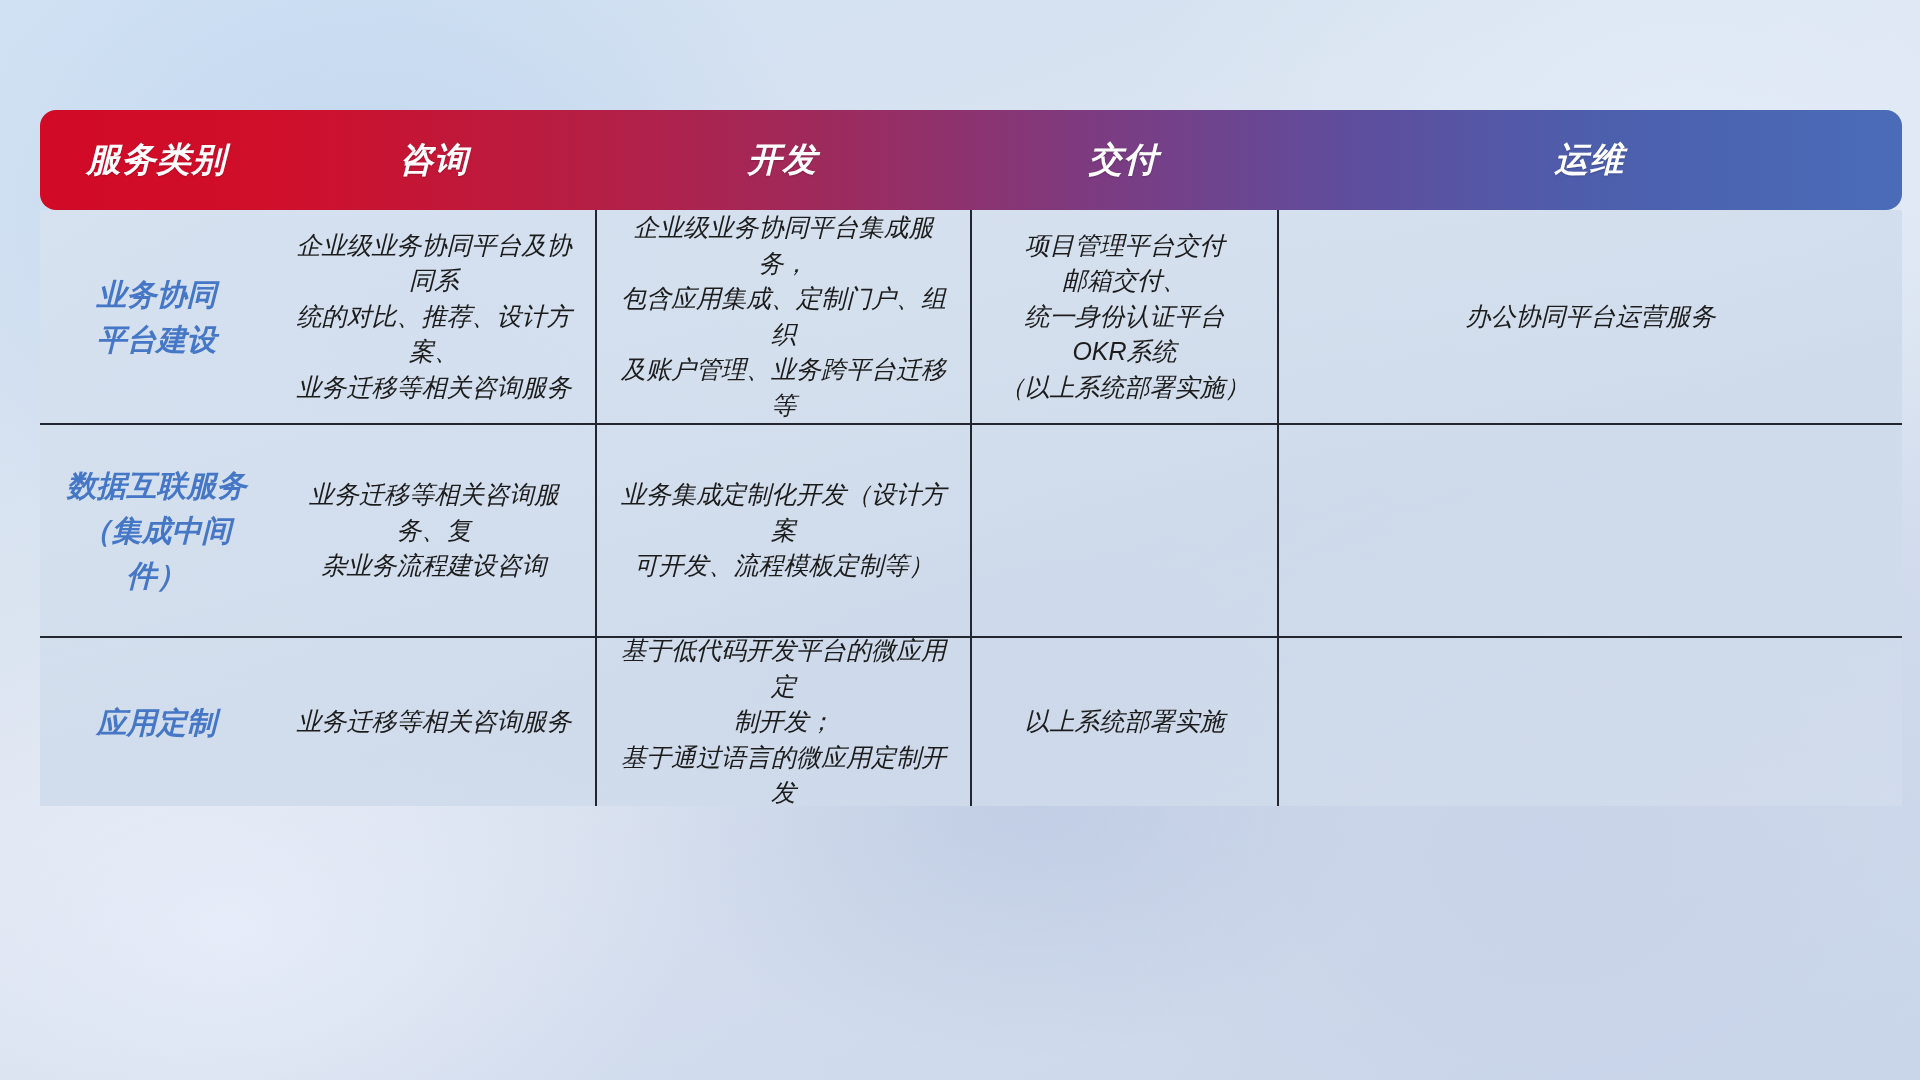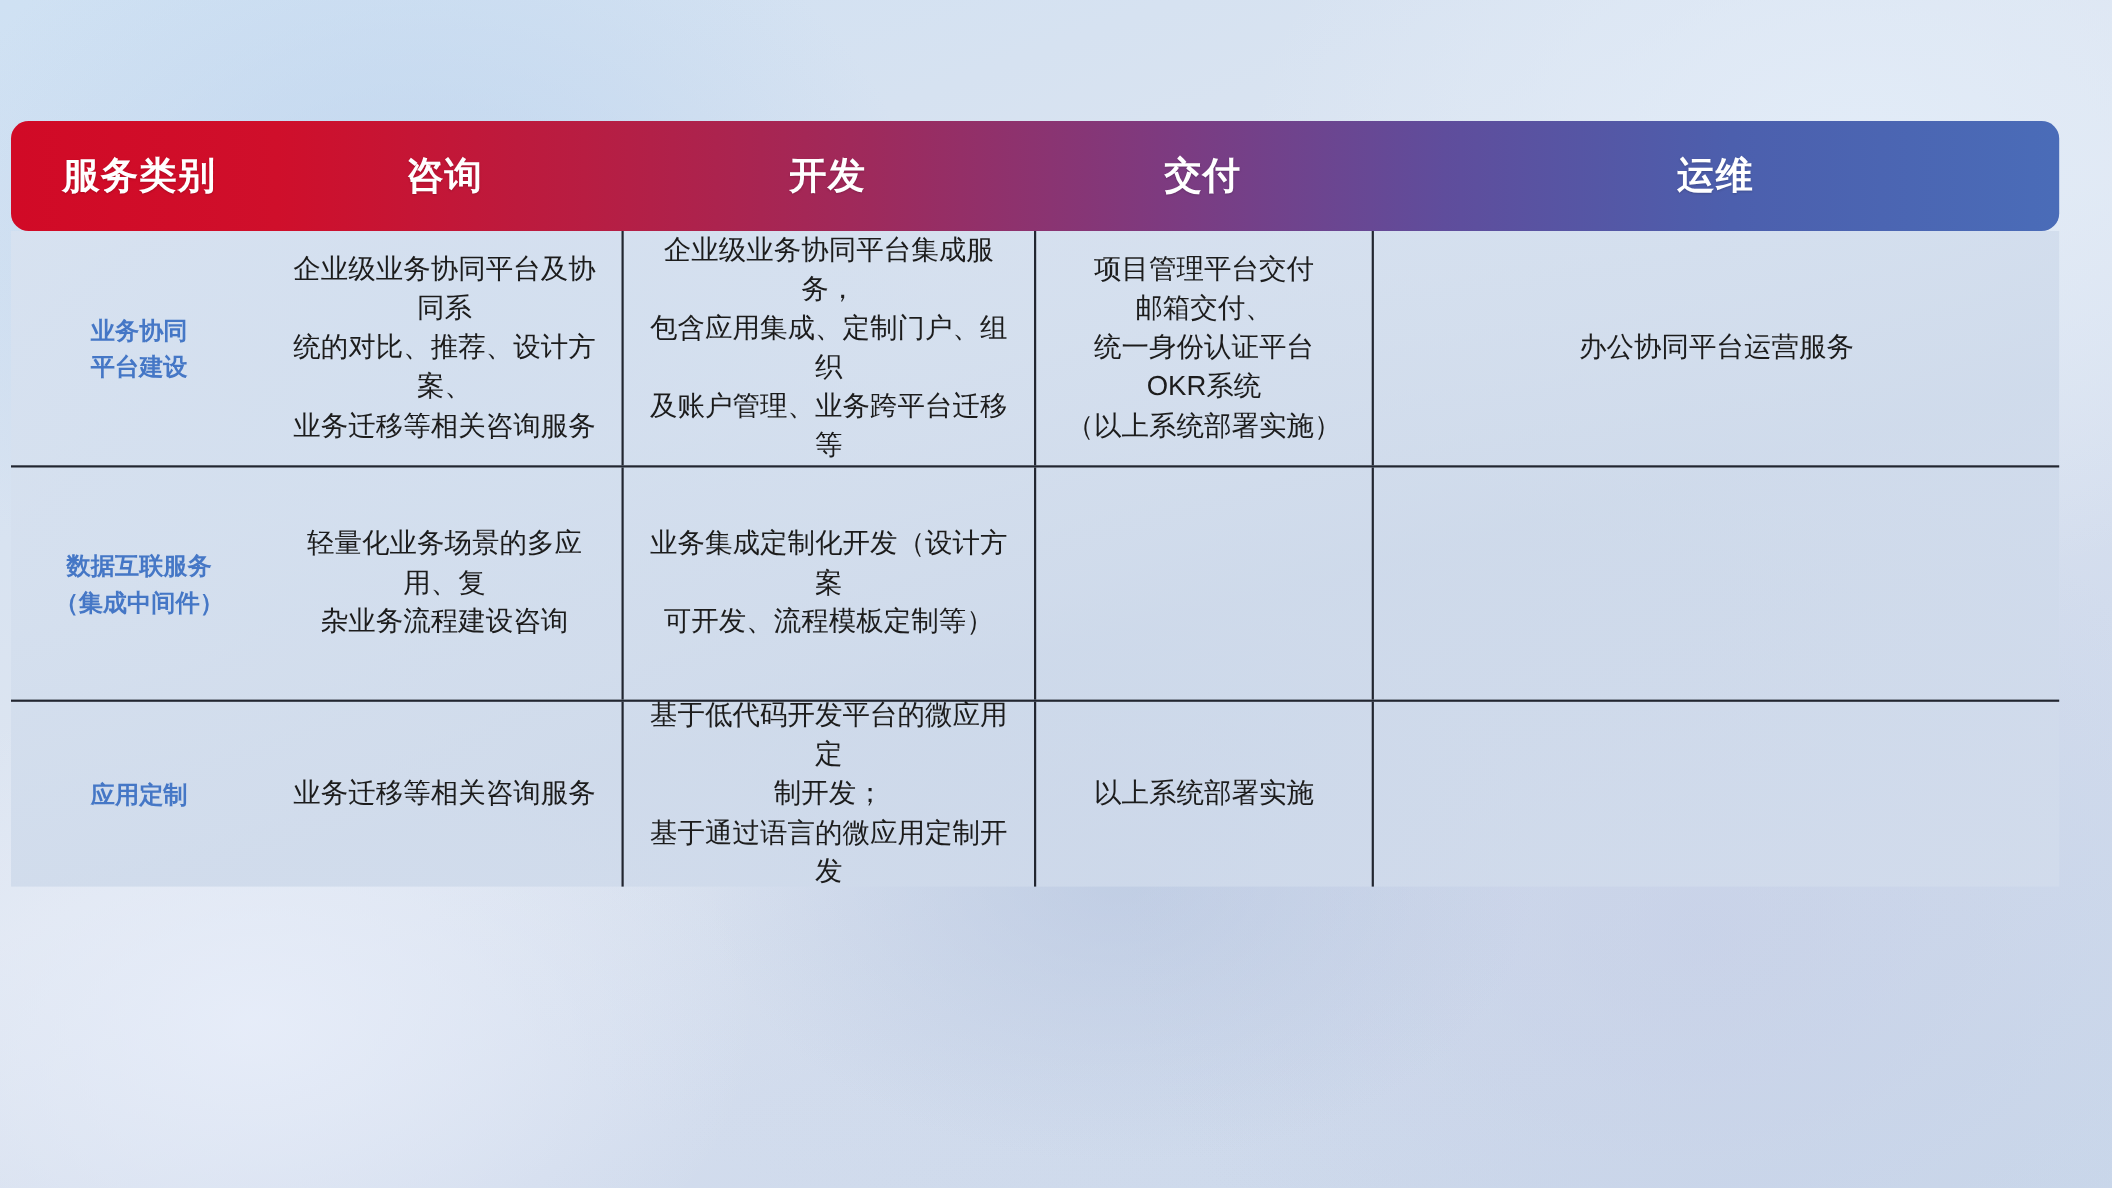--- a/index.html
+++ b/index.html
@@ -30,22 +30,23 @@
   }
   .bg-wash-c {
     position: absolute; left: 640px; top: 540px;
     width: 760px; height: 520px;
     background: radial-gradient(ellipse at center, rgba(176,192,220,0.5) 0%, rgba(176,192,220,0) 70%);
     pointer-events: none;
   }
 
   .table-wrap {
     position: absolute;
-    left: 10px; top: 110px;
+    left: 40px; top: 110px;
     width: 1862px;
+    font-style: italic;
   }
 
   
   .header-bar {
     position: relative;
     height: 100px;
     border-radius: 16px;
     background: linear-gradient(90deg,
         #d10a26 0%,
         #cf0f2b 13%,
@@ -96,21 +97,21 @@
     display: flex;
     align-items: center;
     justify-content: center;
     height: 100%;
     align-self: stretch;
   }
   .cell.rule { border-left: 2px solid #222630; }
 
   .cell-label {
     color: #4577c6;
-    font-size: 22px;
+    font-size: 30px;
     font-weight: 700;
     line-height: 1.5;
     text-align: center;
     white-space: pre-line;
   }
 
   
   .c0 { width: 233px; }
   .c1 { width: 322px; }
   .c2 { width: 375px; }
@@ -157,21 +158,21 @@
 OKR系统
 （以上系统部署实施）</div>
       <div class="cell c4 rule">办公协同平台运营服务</div>
     </div>
 
     <div class="row row-2">
       <div class="cell c0">
         <span class="cell-label">数据互联服务
 （集成中间件）</span>
       </div>
-      <div class="cell c1">轻量化业务场景的多应用、复
+      <div class="cell c1">业务迁移等相关咨询服务、复
 杂业务流程建设咨询</div>
       <div class="cell c2 rule">业务集成定制化开发（设计方案
 可开发、流程模板定制等）</div>
       <div class="cell c3 rule"></div>
       <div class="cell c4 rule"></div>
     </div>
 
     <div class="row row-3">
       <div class="cell c0">
         <span class="cell-label">应用定制</span>

